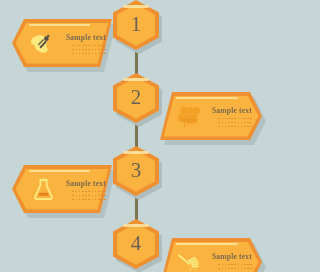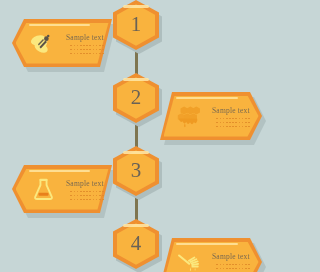--- a/index.html
+++ b/index.html
@@ -62,20 +62,21 @@
     line-height:1;
     padding-bottom:1px;
     box-sizing:border-box;
   }
 
   
   .panel{
     position:absolute;
     height:48px;
     z-index:3;
+    font-weight:bold;
   }
   .panel-shadow{
     position:absolute;left:4px;top:5px;
     width:100%;height:100%;
     background:#aebebe;
     opacity:.85;
   }
   .panel-outer{
     position:absolute;left:0;top:0;
     width:100%;height:100%;

